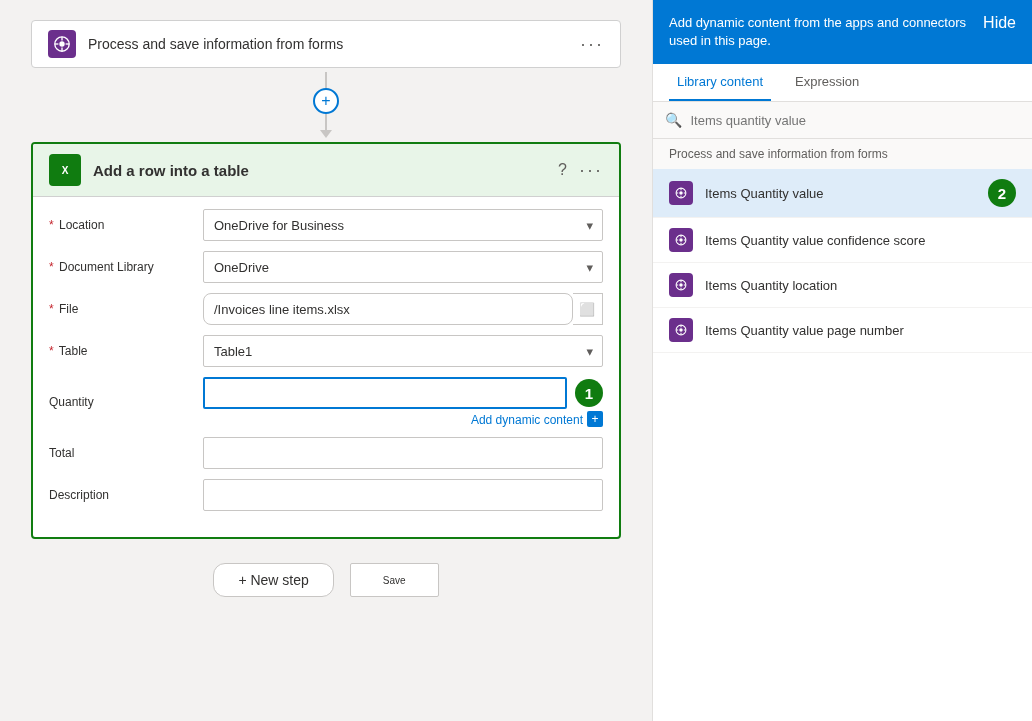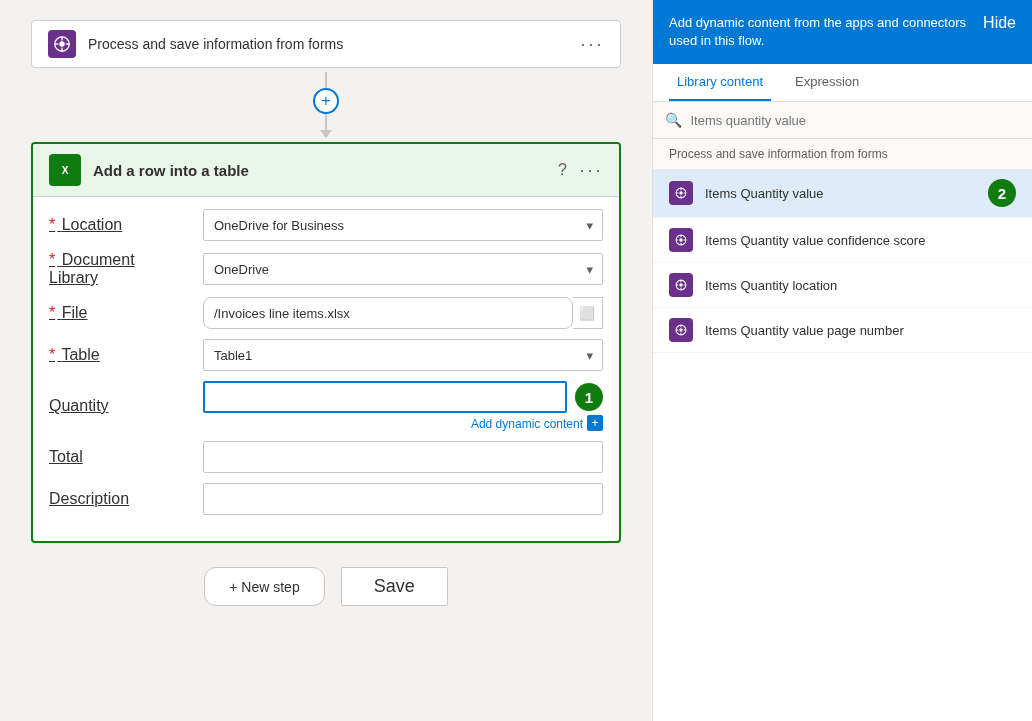--- a/index.html
+++ b/index.html
@@ -137,24 +137,23 @@
     .form-body {
       padding: 12px 16px 16px;
     }
     .form-row {
       display: flex;
       align-items: center;
       margin-bottom: 10px;
     }
     .form-label {
       width: 130px;
-      font-size: 16px;
+      font-size: 12px;
       color: #323130;
       flex-shrink: 0;
-      text-decoration: underline;
     }
     .required-star {
       color: #c4262e;
       margin-right: 2px;
     }
     .form-control {
       flex: 1;
       position: relative;
       padding-left: 24px;
     }
@@ -253,21 +252,21 @@
       background: #fff;
       font-size: 14px;
       color: #323130;
       cursor: pointer;
     }
     .btn-save {
       padding: 8px 32px;
       border: 1px solid #c8c6c4;
       border-radius: 2px;
       background: #fff;
-      font-size: 18px;
+      font-size: 10px;
       color: #323130;
       cursor: pointer;
     }
 
     
     .badge {
       width: 28px; height: 28px;
       background: #107c10;
       border-radius: 50%;
       color: white;
@@ -520,21 +519,21 @@
     </div>
 
     <div class="step-buttons">
       <button class="btn-new-step">+ New step</button>
       <button class="btn-save">Save</button>
     </div>
   </div>
 
   <div class="dynamic-panel">
     <div class="panel-header">
-      <span class="panel-header-text">Add dynamic content from the apps and connectors used in this flow.</span>
+      <span class="panel-header-text">Add dynamic content from the apps and connectors used in this page.</span>
       <span class="panel-hide-btn">Hide</span>
     </div>
 
     <div class="panel-tabs">
       <div class="panel-tab active">
         <span>Library content</span>
       </div>
       <div class="panel-tab">
         <span>Expression</span>
       </div>

